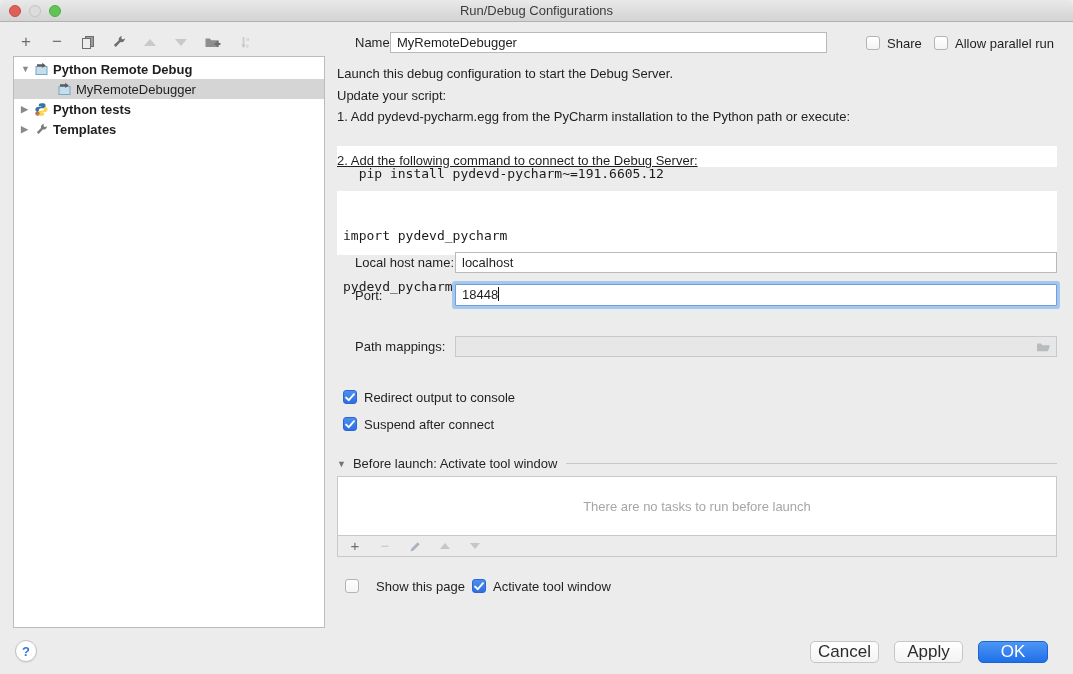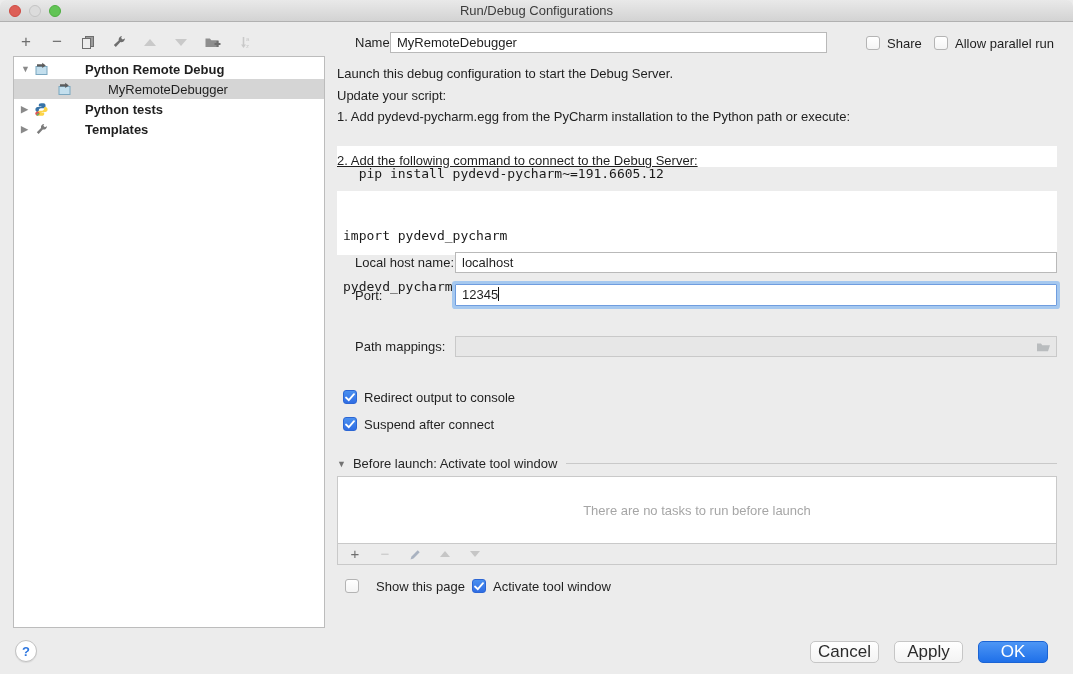--- a/index.html
+++ b/index.html
@@ -36,21 +36,21 @@
   
   .tree-panel {
     position:absolute; left:13px; top:56px; width:312px; height:572px;
     background:#ffffff; border:1px solid #bcbcbc; padding-top:2px;
   }
   .trow { height:20px; display:flex; align-items:center; font-weight:bold; position:relative; }
   .trow .chev { width:10px; margin-left:7px; font-size:9px; color:#8a8a8a; }
   .trow .ticon { width:15px; height:15px; margin:0 4px 0 3px; flex:0 0 auto; }
   .trow.child { font-weight:normal; padding-left:40px; }
   .trow.selected { background:#d5d5d5; }
-  .trow .tlabel { white-space:nowrap;margin-left:32px; }
+  .trow .tlabel { white-space:nowrap; }
 
   
   .r-label { position:absolute; left:355px; height:21px; line-height:21px; }
   .text-line { position:absolute; left:337px; height:20px; line-height:20px; color:#1f1f1f; }
   .inputbox {
     position:absolute; background:#fff; border:1px solid #b9b9b9;
     height:21px; line-height:19px; padding:0 6px; color:#1f1f1f;
   }
   .inputbox.focused {
     border:1px solid #6f9ddf;
@@ -75,21 +75,21 @@
   .cb.checked svg { display:block; }
 
   
   .bl-header { position:absolute; left:337px; right:16px; display:flex; align-items:center; color:#262626; }
   .bl-header .tri { font-size:9px; color:#737373; margin-right:7px; }
   .bl-header .rule { flex:1; height:1px; background:#c9c9c9; margin-left:9px; }
   .task-box {
     position:absolute; left:337px; width:720px; top:476px;
     border:1px solid #c9c9c9; background:#fff;
   }
-  .task-empty { height:66px; display:flex; align-items:center; justify-content:center; color:#a6a6a6; }
+  .task-empty { height:58px; display:flex; align-items:center; justify-content:center; color:#a6a6a6; }
   .task-strip {
     height:21px; background:#ececec; border-top:1px solid #c9c9c9;
     display:flex; align-items:center; gap:12px; padding-left:8px;
   }
   .task-strip .glyph { font-size:15px; }
 
   
   .help-btn {
     position:absolute; left:15px; top:640px; width:22px; height:22px; border-radius:50%;
     background:#fff; border:1px solid #c2c2c2; color:#2e77e0; font-weight:bold;
@@ -221,21 +221,21 @@
   <div>pydevd_pycharm.settrace('localhost', port=12345, stdoutToServer=True, stderrToServer=True)</div>
 </div>
 
 <div class="r-label" style="top:252px;">Local host name:</div>
 <div class="inputbox" style="top:252px; left:455px; width:602px;">
   <span>localhost</span>
 </div>
 
 <div class="r-label" style="top:285px;">Port:</div>
 <div class="inputbox focused" style="top:284px; left:455px; width:602px; height:22px; line-height:20px;">
-  <span>12345</span><span class="caret"></span>
+  <span>18448</span><span class="caret"></span>
 </div>
 
 <div class="r-label" style="top:336px;">Path mappings:</div>
 <div class="inputbox disabled" style="top:336px; left:455px; width:602px;">
   <span></span>
   <svg style="position:absolute; right:5px; top:3px;" width="15" height="14" viewBox="0 0 15 14">
     <path d="M1 3.5h4l1.3 1.7H14l-2 6H1z" fill="#b9bcbe"></path>
   </svg>
 </div>
 

